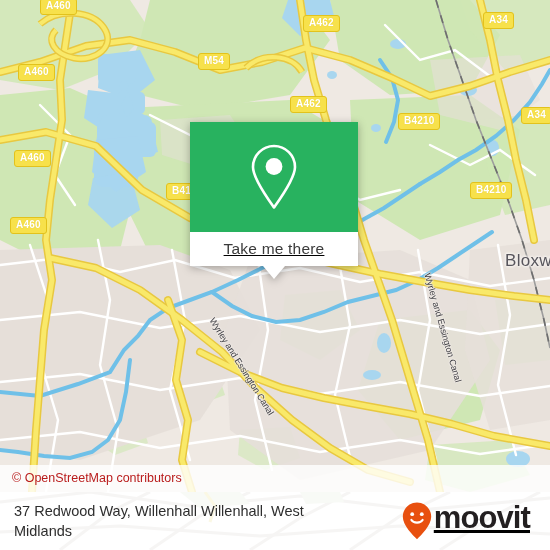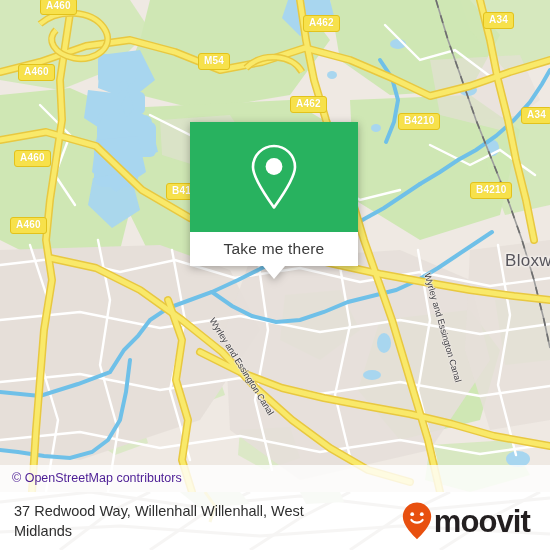--- a/index.html
+++ b/index.html
@@ -57,34 +57,35 @@
     white-space:nowrap;
     text-shadow:
        1px 0 1px #f1ece8,-1px 0 1px #f1ece8,
        0 1px 1px #f1ece8,0 -1px 1px #f1ece8;
   }
 
   
   #attribution{
     position:absolute;left:0;top:465px;width:550px;height:27px;
     background:rgba(255,255,255,.80);
-    color:#4c1d95;
+    color:#b91c1c;
     font-size:12.5px;
     line-height:27px;
     padding-left:12px;
     box-sizing:border-box;
     white-space:nowrap;
   }
 
   
   #callout{
     position:absolute;
     left:190px;top:122px;
     width:168px;
     filter:drop-shadow(0 2px 4px rgba(0,0,0,.30));
+    text-decoration:underline;
   }
   #callout-body{
     width:168px;height:110px;
     background:#28b25f;
     display:flex;align-items:center;justify-content:center;
   }
   #pin-icon{display:block;}
   #callout-action{
     width:168px;height:34px;
     background:#ffffff;
@@ -120,23 +121,24 @@
   }
   #address{
     flex:1 1 auto;
     color:#2e2e2e;
     font-size:14.5px;
     line-height:20px;
     max-width:330px;
   }
   #brand{
     flex:0 0 auto;
-    display:flex;align-items:center;
+    display:flex;align-items:flex-start;
     margin-left:auto;
     padding-right:10px;
+    text-decoration:underline;
   }
   #brand-wordmark{
     color:#231f20;
     font-size:31px;
     font-weight:bold;
     letter-spacing:-.9px;
     line-height:31px;
     margin-left:2px;
   }
 </style>

